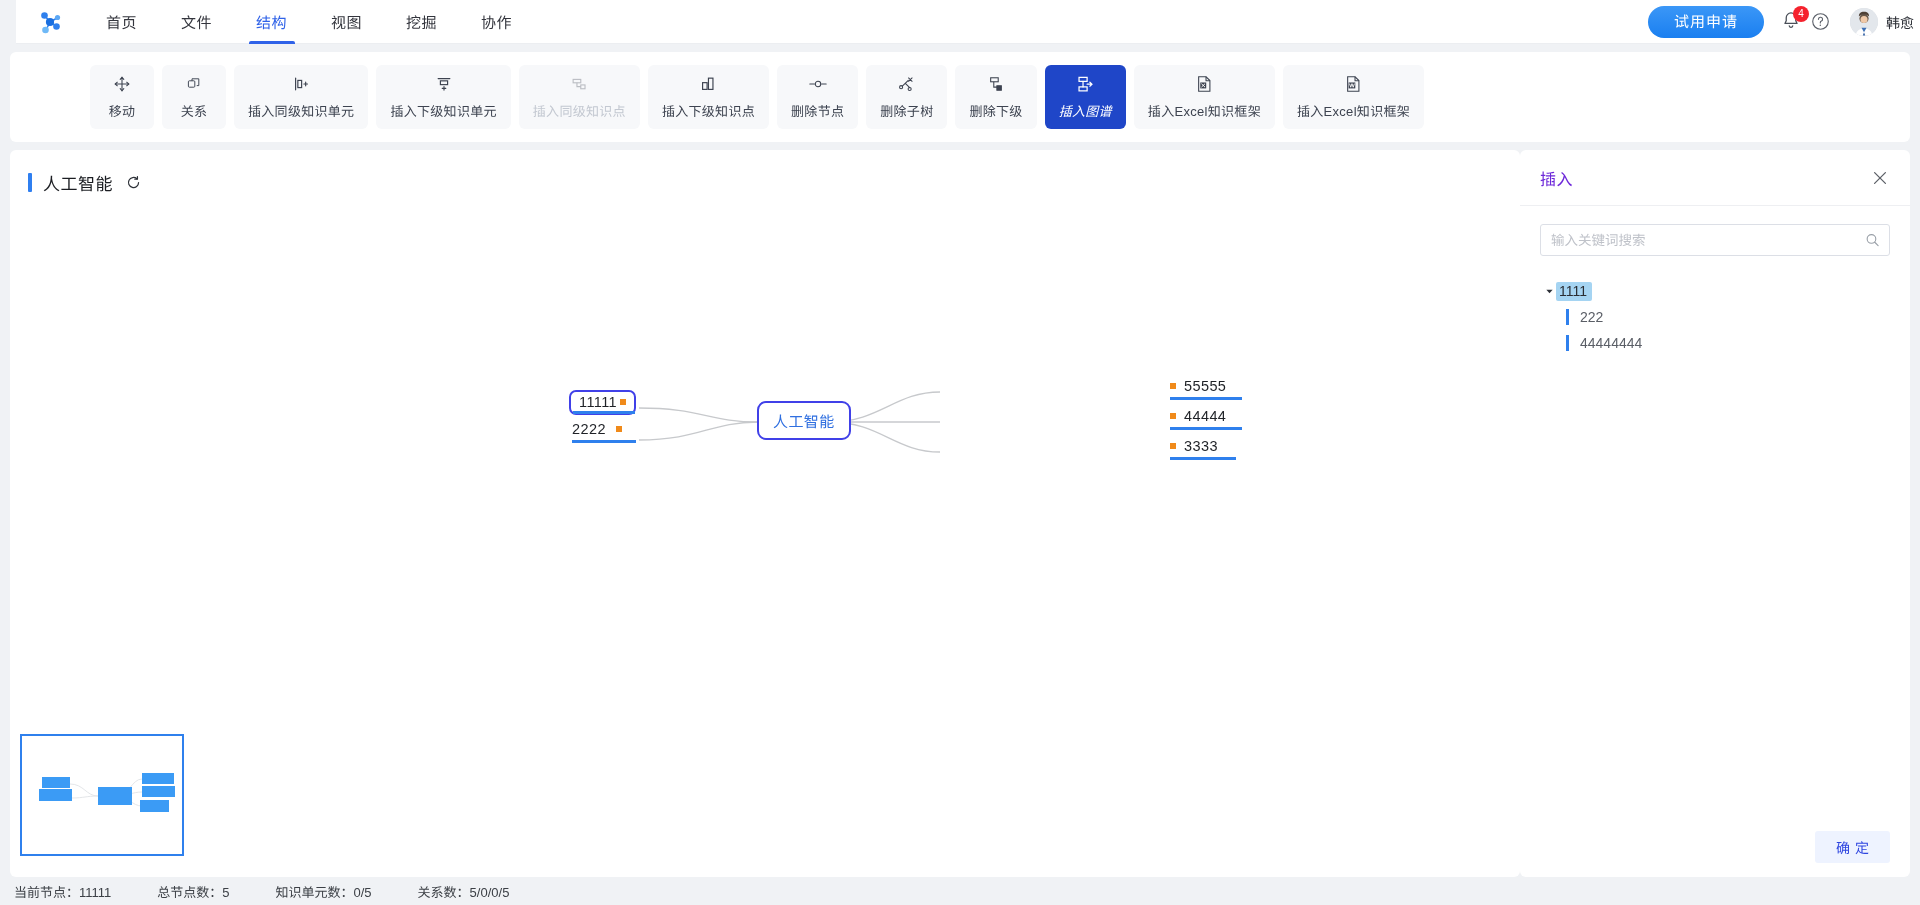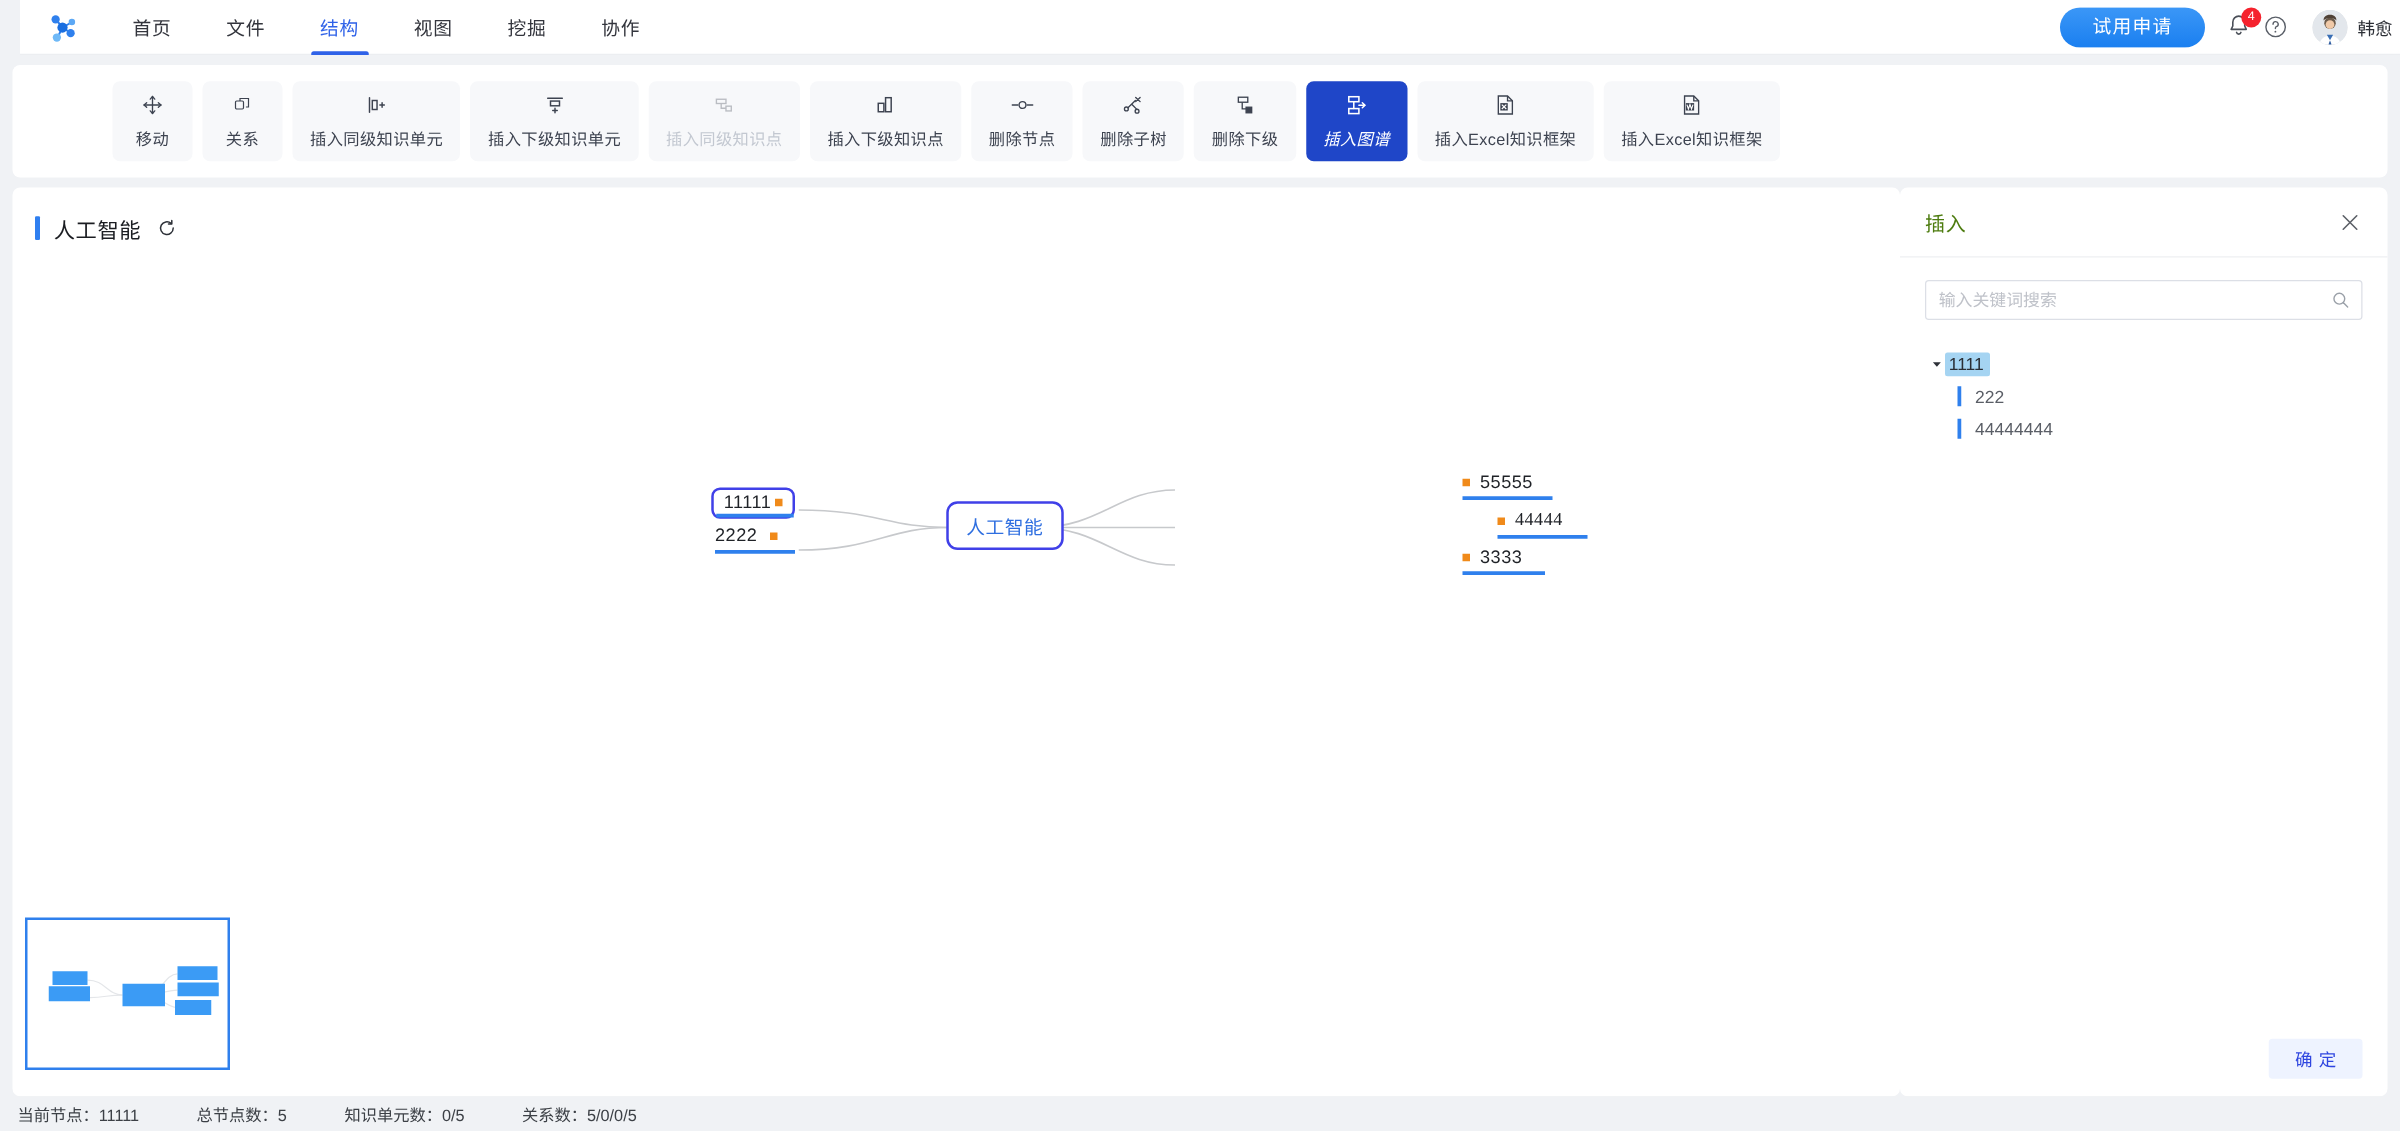--- a/index.html
+++ b/index.html
@@ -189,21 +189,21 @@
     background: #ffffff;
     border-radius: 6px;
     display: flex; flex-direction: column;
   }
   .sp-header {
     height: 56px; flex: none;
     display: flex; align-items: center;
     padding: 0 20px;
     border-bottom: 1px solid #eeeff2;
   }
-  .sp-title { font-size: 16px; color: #4d7c0f; letter-spacing: .5px; }
+  .sp-title { font-size: 16px; color: #6d28d9; letter-spacing: .5px; }
   .sp-close {
     margin-left: auto; width: 20px; height: 20px;
     cursor: pointer; display: flex; align-items: center; justify-content: center;
   }
   .sp-body { flex: 1; padding: 18px 20px 0 20px; overflow: auto; }
   .search-box {
     position: relative; width: 100%; height: 32px;
     border: 1px solid #dcdfe6; border-radius: 3px;
     display: flex; align-items: center;
   }
@@ -506,21 +506,21 @@
     <div class="node center-node" style="left:747px; top:251px;">
       <span class="node-label">人工智能</span>
     </div>
 
     <div class="node" style="left:1160px; top:228px;">
       <span class="node-dot" style="margin-right:8px;"></span>
       <span class="node-label">55555</span>
       <span class="node-underline" style="width:72px; bottom:-6px;"></span>
     </div>
 
-    <div class="node" style="left:1188px; top:258px;font-family:Liberation Serif, serif;">
+    <div class="node" style="left:1160px; top:258px;">
       <span class="node-dot" style="margin-right:8px;"></span>
       <span class="node-label">44444</span>
       <span class="node-underline" style="width:72px; bottom:-6px;"></span>
     </div>
 
     <div class="node" style="left:1160px; top:288px;">
       <span class="node-dot" style="margin-right:8px;"></span>
       <span class="node-label">3333</span>
       <span class="node-underline" style="width:66px; bottom:-6px;"></span>
     </div>

